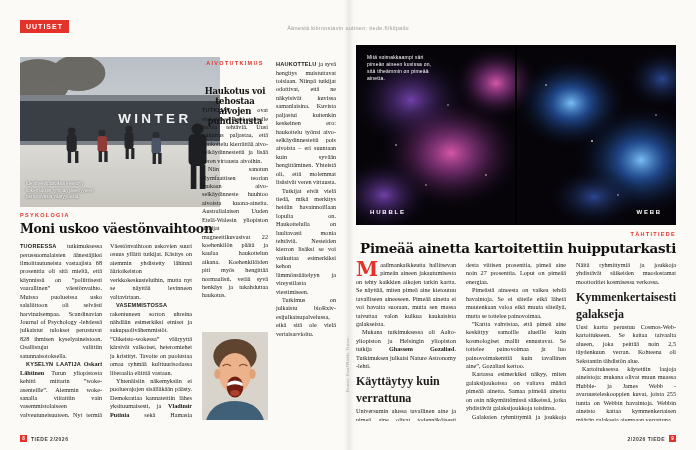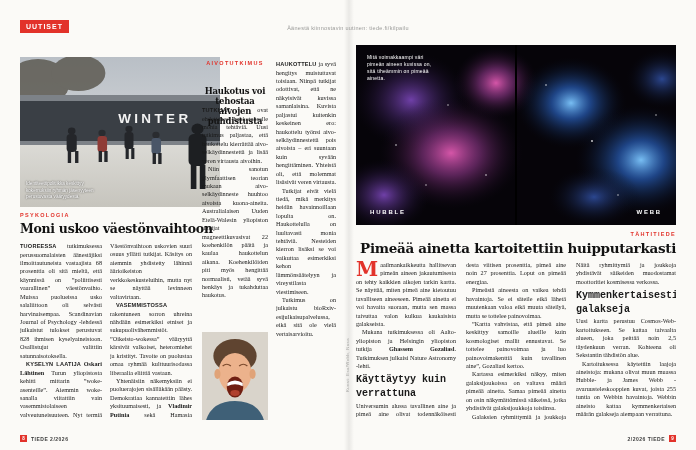--- a/index.html
+++ b/index.html
@@ -15,21 +15,21 @@
   .header-note { position:absolute; left:0; right:0; top:25px; text-align:center;
                  font-size:5.5px; color:#9a9a98; letter-spacing:0.3px; }
 
   
   .kicker { font:bold 5.5px "Liberation Sans",sans-serif; color:var(--accent); letter-spacing:1.3px; }
   .headline { font-family:"DejaVu Serif",serif; font-weight:bold; color:#121212; }
   .body-col { font-family:"Liberation Serif",serif; font-size:6.2px; line-height:1.36;
               color:var(--ink); text-align:justify; hyphens:auto; overflow:hidden; }
   .body-col .para + .para { text-indent:6px; }
   .lead { font-family:"Liberation Sans",sans-serif; font-weight:bold; font-size:5.6px; letter-spacing:0.2px; }
-  .sub { font-family:Liberation Mono, monospace; font-weight:bold; font-size:10px; margin:3px 0 1px; text-align:left; }
+  .sub { font-family:Liberation Serif, serif; font-weight:bold; font-size:12px; margin:3px 0 1px; text-align:left; }
   .dropcap { float:left; font-family:"DejaVu Serif",serif; font-weight:bold; font-size:20px;
              line-height:15px; color:var(--accent); padding:1px 2px 0 0; }
 
   
   .winter-figure { position:absolute; left:20px; top:57px; width:200px; height:150px; overflow:hidden; }
   .winter-figure svg { display:block; width:100%; height:100%; }
   .winter-caption { position:absolute; left:6px; bottom:7px; width:76px; color:#fff;
                     font-size:4.6px; line-height:1.35; text-shadow:0 0 2px rgba(0,0,0,0.9); }
 
   .psych { position:absolute; left:20px; top:212px; width:172px; }

